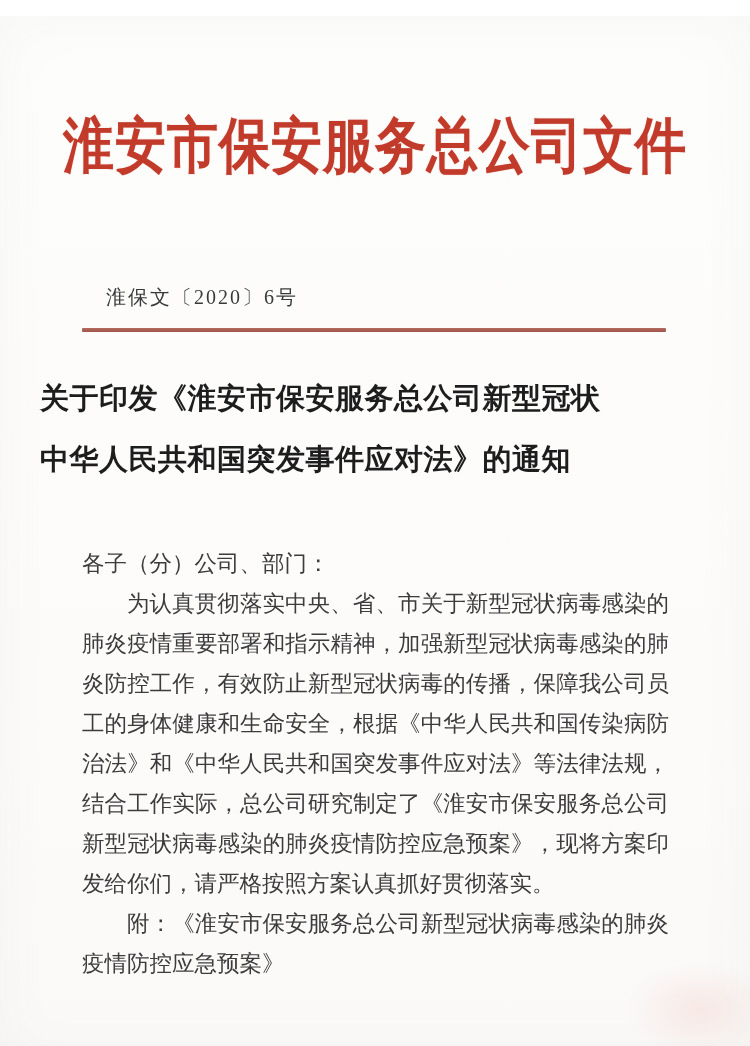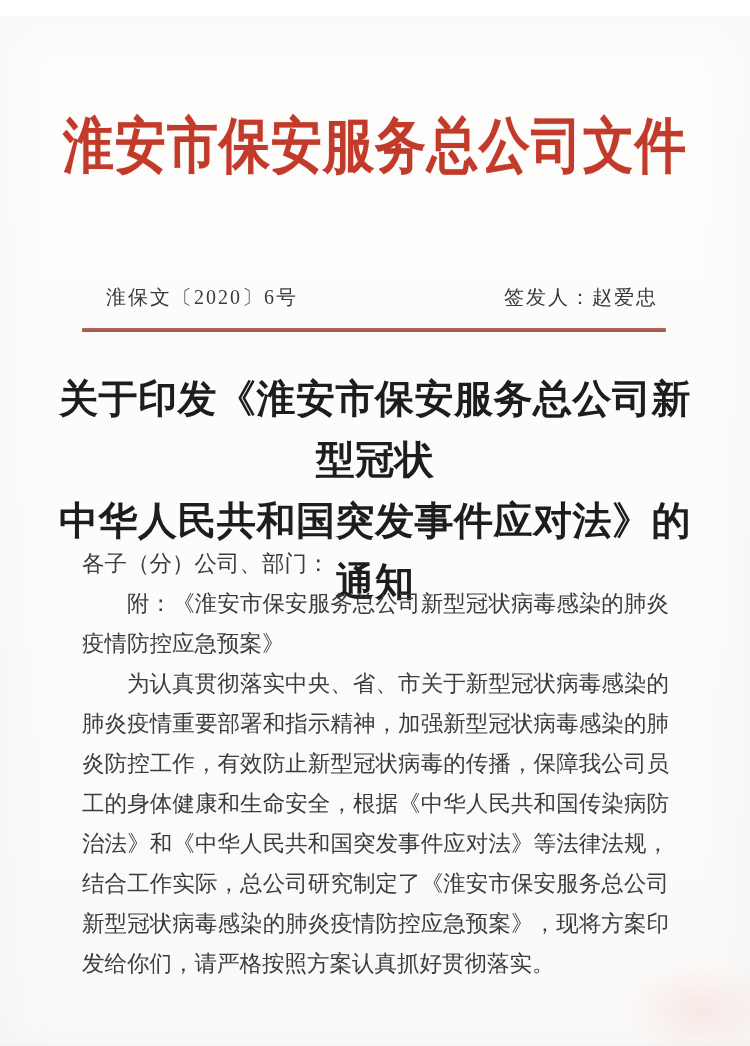--- a/index.html
+++ b/index.html
@@ -53,22 +53,22 @@
     width: 584px;
     height: 4px;
     background: linear-gradient(180deg, #b26a5f 0%, #a2544a 100%);
     border-radius: 1px;
   }
   .notice-title {
     position: absolute;
     top: 352px;
     left: 40px;
     width: 670px;
-    text-align: center;
-    font-size: 39px;
+    text-align: left;
+    font-size: 29px;
     font-weight: bold;
     color: #1d1d1d;
     line-height: 61px;
     letter-spacing: 0.5px;
   }
   .doc-body {
     position: absolute;
     top: 528px;
     left: 82px;
     width: 587px;
@@ -105,32 +105,31 @@
 </style>
 </head>
 <body>
 
 <div class="page">
 
   <div class="letterhead">淮安市保安服务总公司文件</div>
 
   <div class="doc-meta-row">
     <span class="doc-number">淮保文〔2020〕6号</span>
-    <span class="issuer">签发人：赵爱忠</span>
   </div>
 
   <div class="red-rule"></div>
 
   <div class="notice-title">
     <div>关于印发《淮安市保安服务总公司新型冠状</div>
     <div>中华人民共和国突发事件应对法》的通知</div>
   </div>
 
   <div class="doc-body">
     <p class="salutation">各子（分）公司、部门：</p>
+    <p class="indented">为认真贯彻落实中央、省、市关于新型冠状病毒感染的肺炎疫情重要部署和指示精神，加强新型冠状病毒感染的肺炎防控工作，有效防止新型冠状病毒的传播，保障我公司员工的身体健康和生命安全，根据《中华人民共和国传染病防治法》和《中华人民共和国突发事件应对法》等法律法规，结合工作实际，总公司研究制定了《淮安市保安服务总公司新型冠状病毒感染的肺炎疫情防控应急预案》，现将方案印发给你们，请严格按照方案认真抓好贯彻落实。</p>
     <p class="indented">附：《淮安市保安服务总公司新型冠状病毒感染的肺炎疫情防控应急预案》</p>
-    <p class="indented">为认真贯彻落实中央、省、市关于新型冠状病毒感染的肺炎疫情重要部署和指示精神，加强新型冠状病毒感染的肺炎防控工作，有效防止新型冠状病毒的传播，保障我公司员工的身体健康和生命安全，根据《中华人民共和国传染病防治法》和《中华人民共和国突发事件应对法》等法律法规，结合工作实际，总公司研究制定了《淮安市保安服务总公司新型冠状病毒感染的肺炎疫情防控应急预案》，现将方案印发给你们，请严格按照方案认真抓好贯彻落实。</p>
   </div>
 
   <div class="scan-smudge"></div>
   <div class="scan-edge-noise"></div>
 
 </div>
 
 </body></html>

